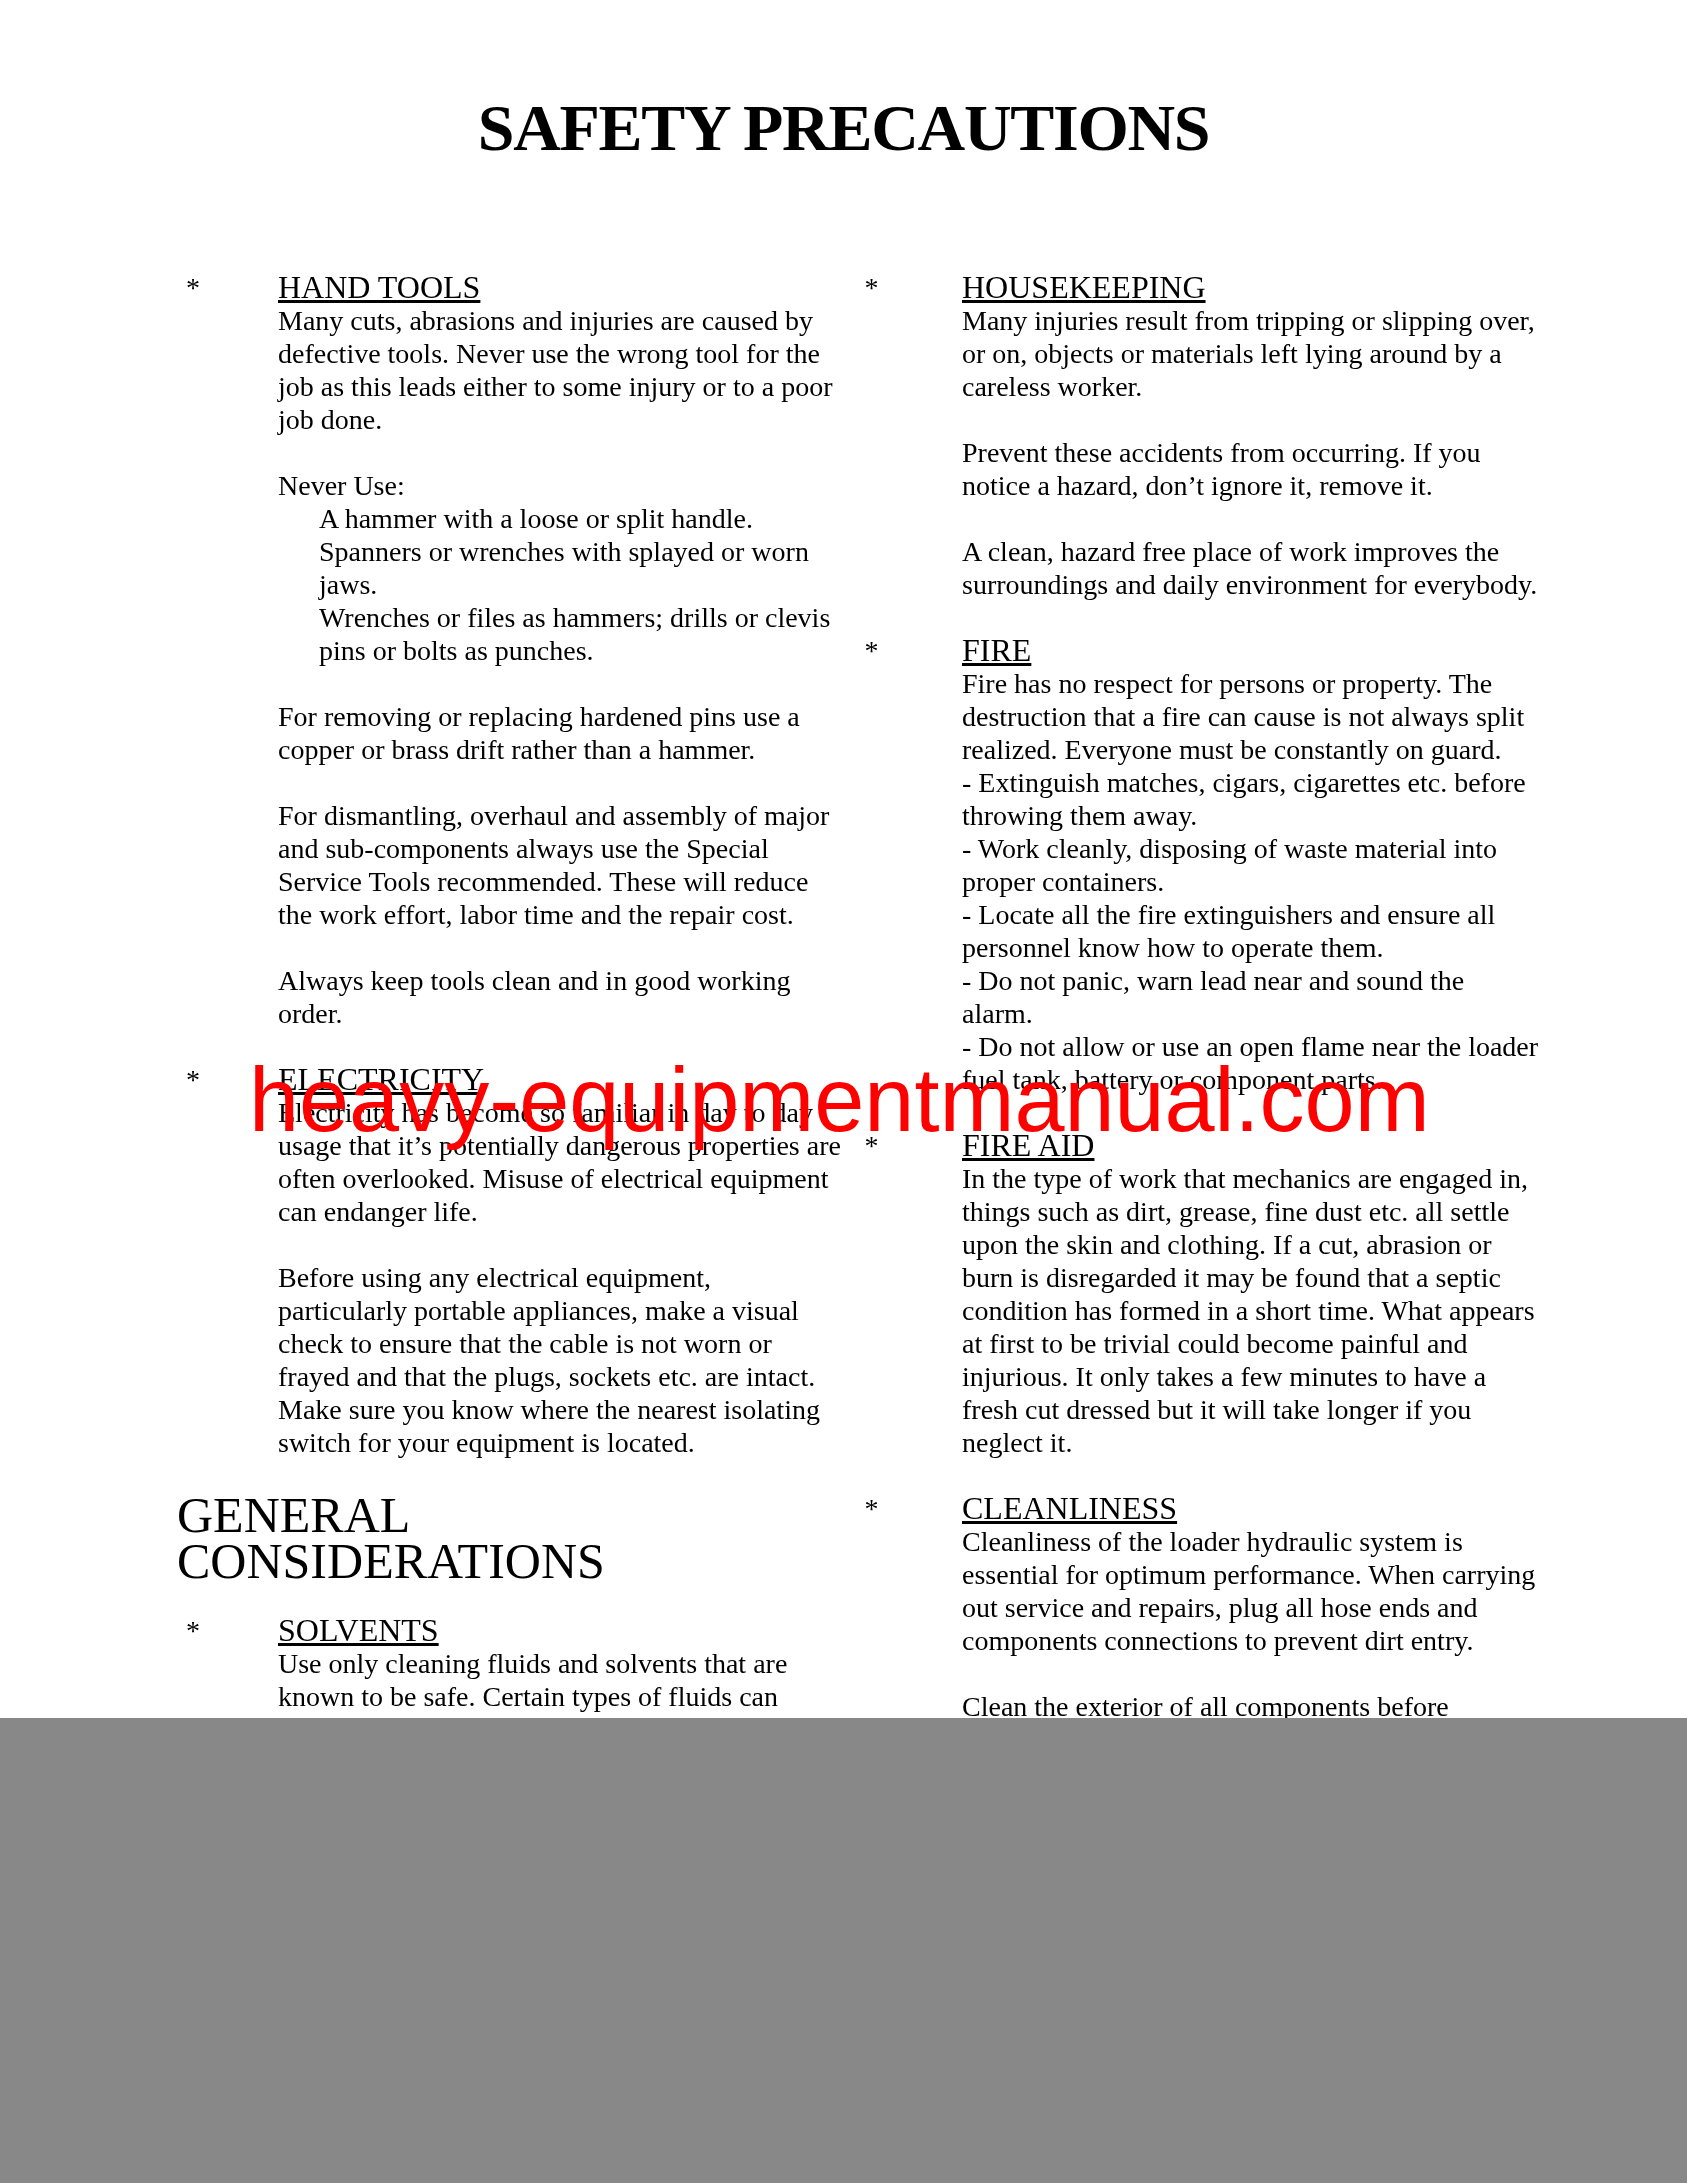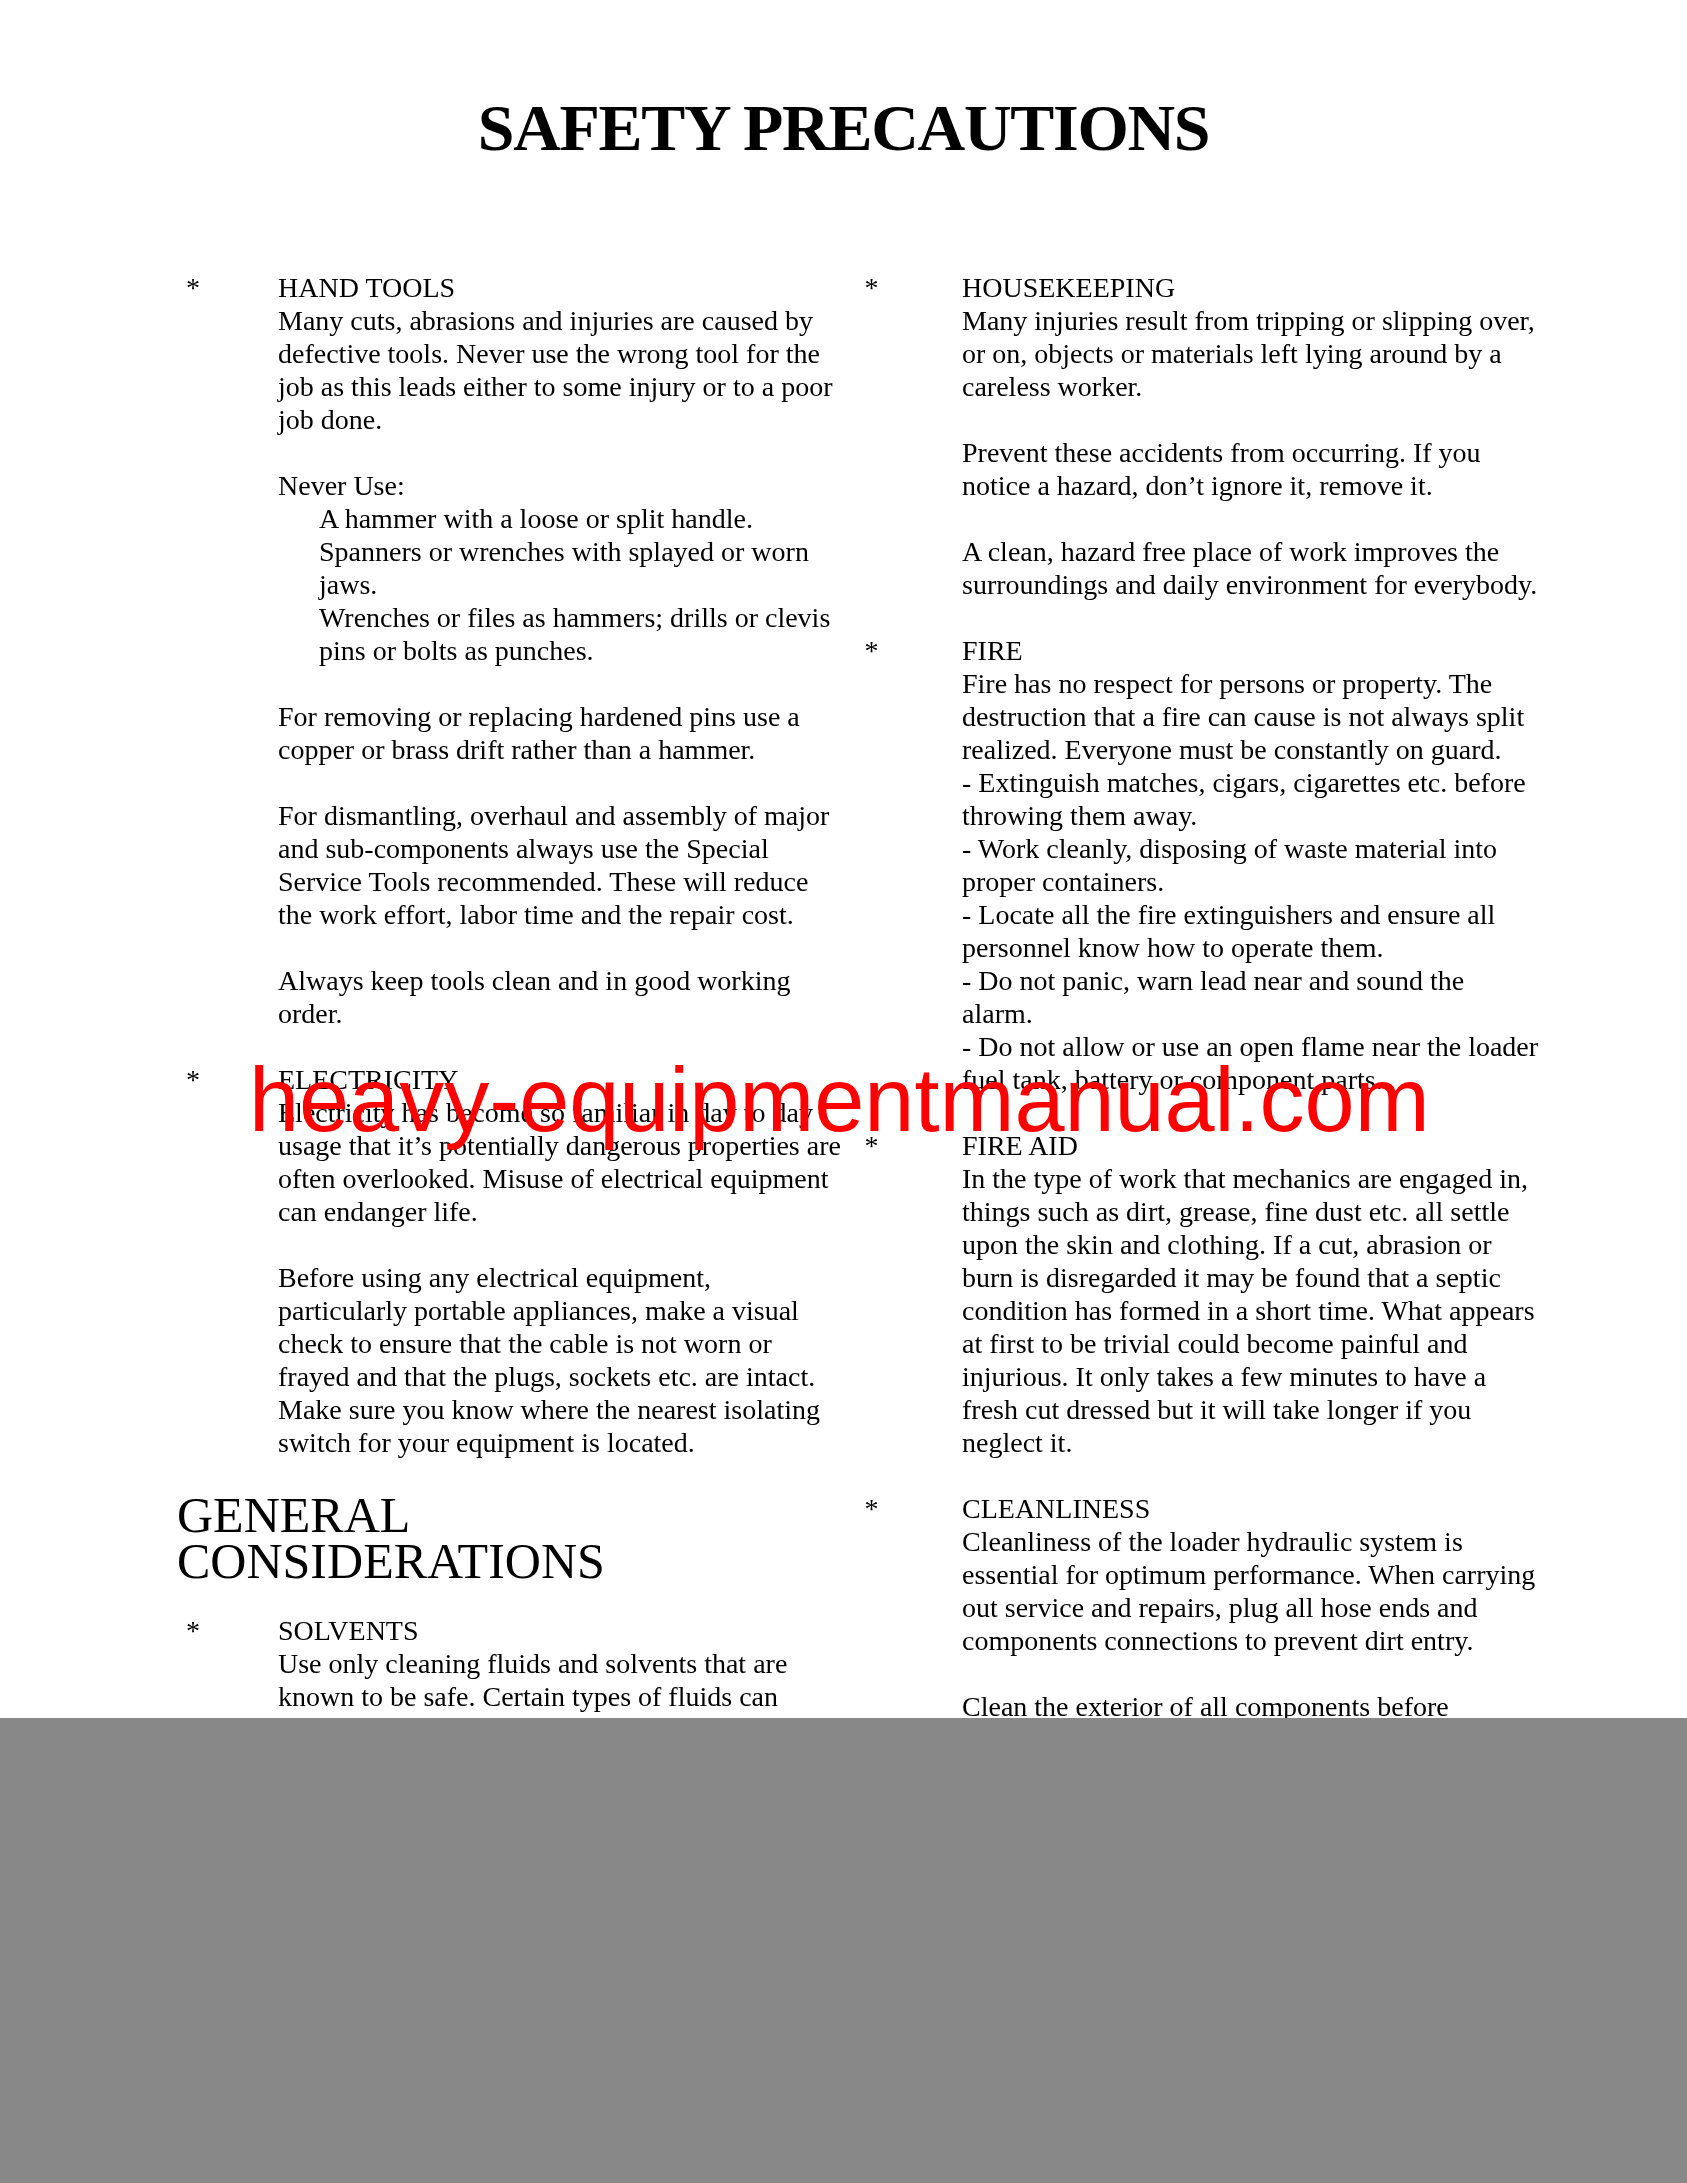--- a/index.html
+++ b/index.html
@@ -28,21 +28,21 @@
   .sec { position: relative; margin: 0 0 33px 0; }
   .sec:last-child { margin-bottom: 0; }
   .marker {
     position: absolute; left: 17px; top: 0;
     font-size: 28px; line-height: 33px;
   }
   .col-right .marker { left: 16.5px; }
   .content { margin-left: 109px; font-size: 28px; line-height: 33px; }
   .col-right .content { margin-left: 114px; }
 
-  .heading { font-size: 28px; line-height: 33px; }
+  .heading { font-size: 32px; line-height: 33px; text-decoration: underline; }
   .content p { margin: 0 0 33px 0; }
   .content p:last-child { margin-bottom: 0; }
   .content p.tight { margin-bottom: 0; }
   .sub-item { padding-left: 41px; }
   .sub-group { margin-bottom: 33px; }
   .bullets p { margin: 0; }
 
   .general-heading {
     margin: 3.3px 0 30px 8px;
     font-weight: normal;

